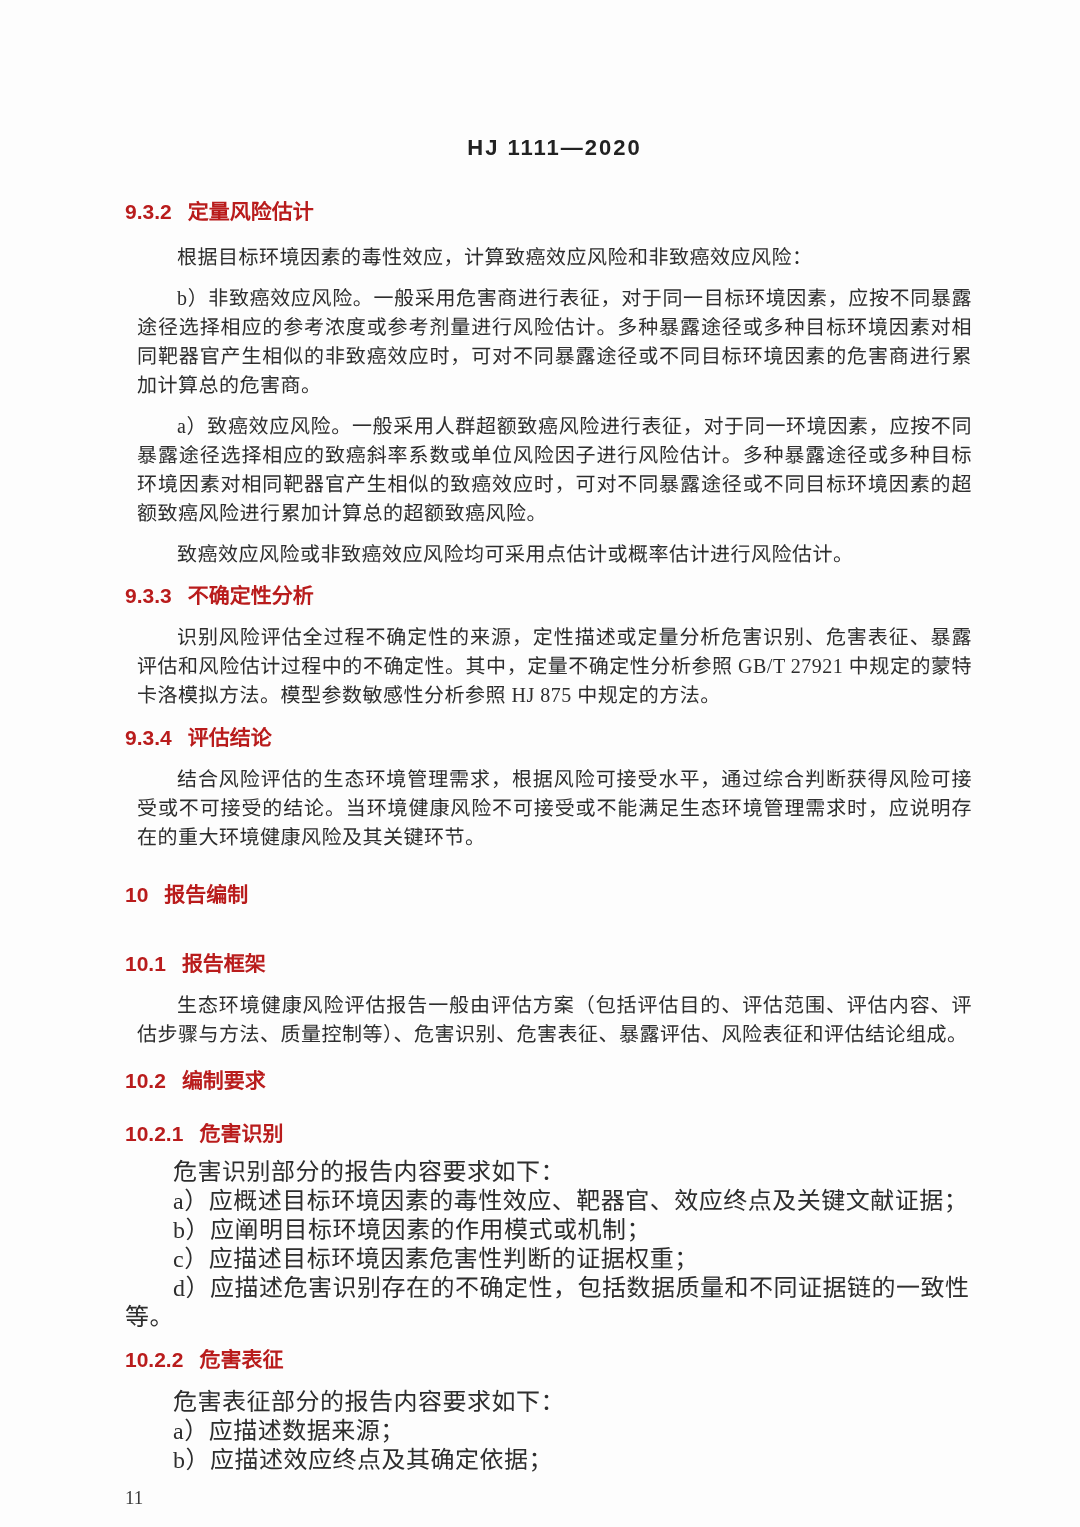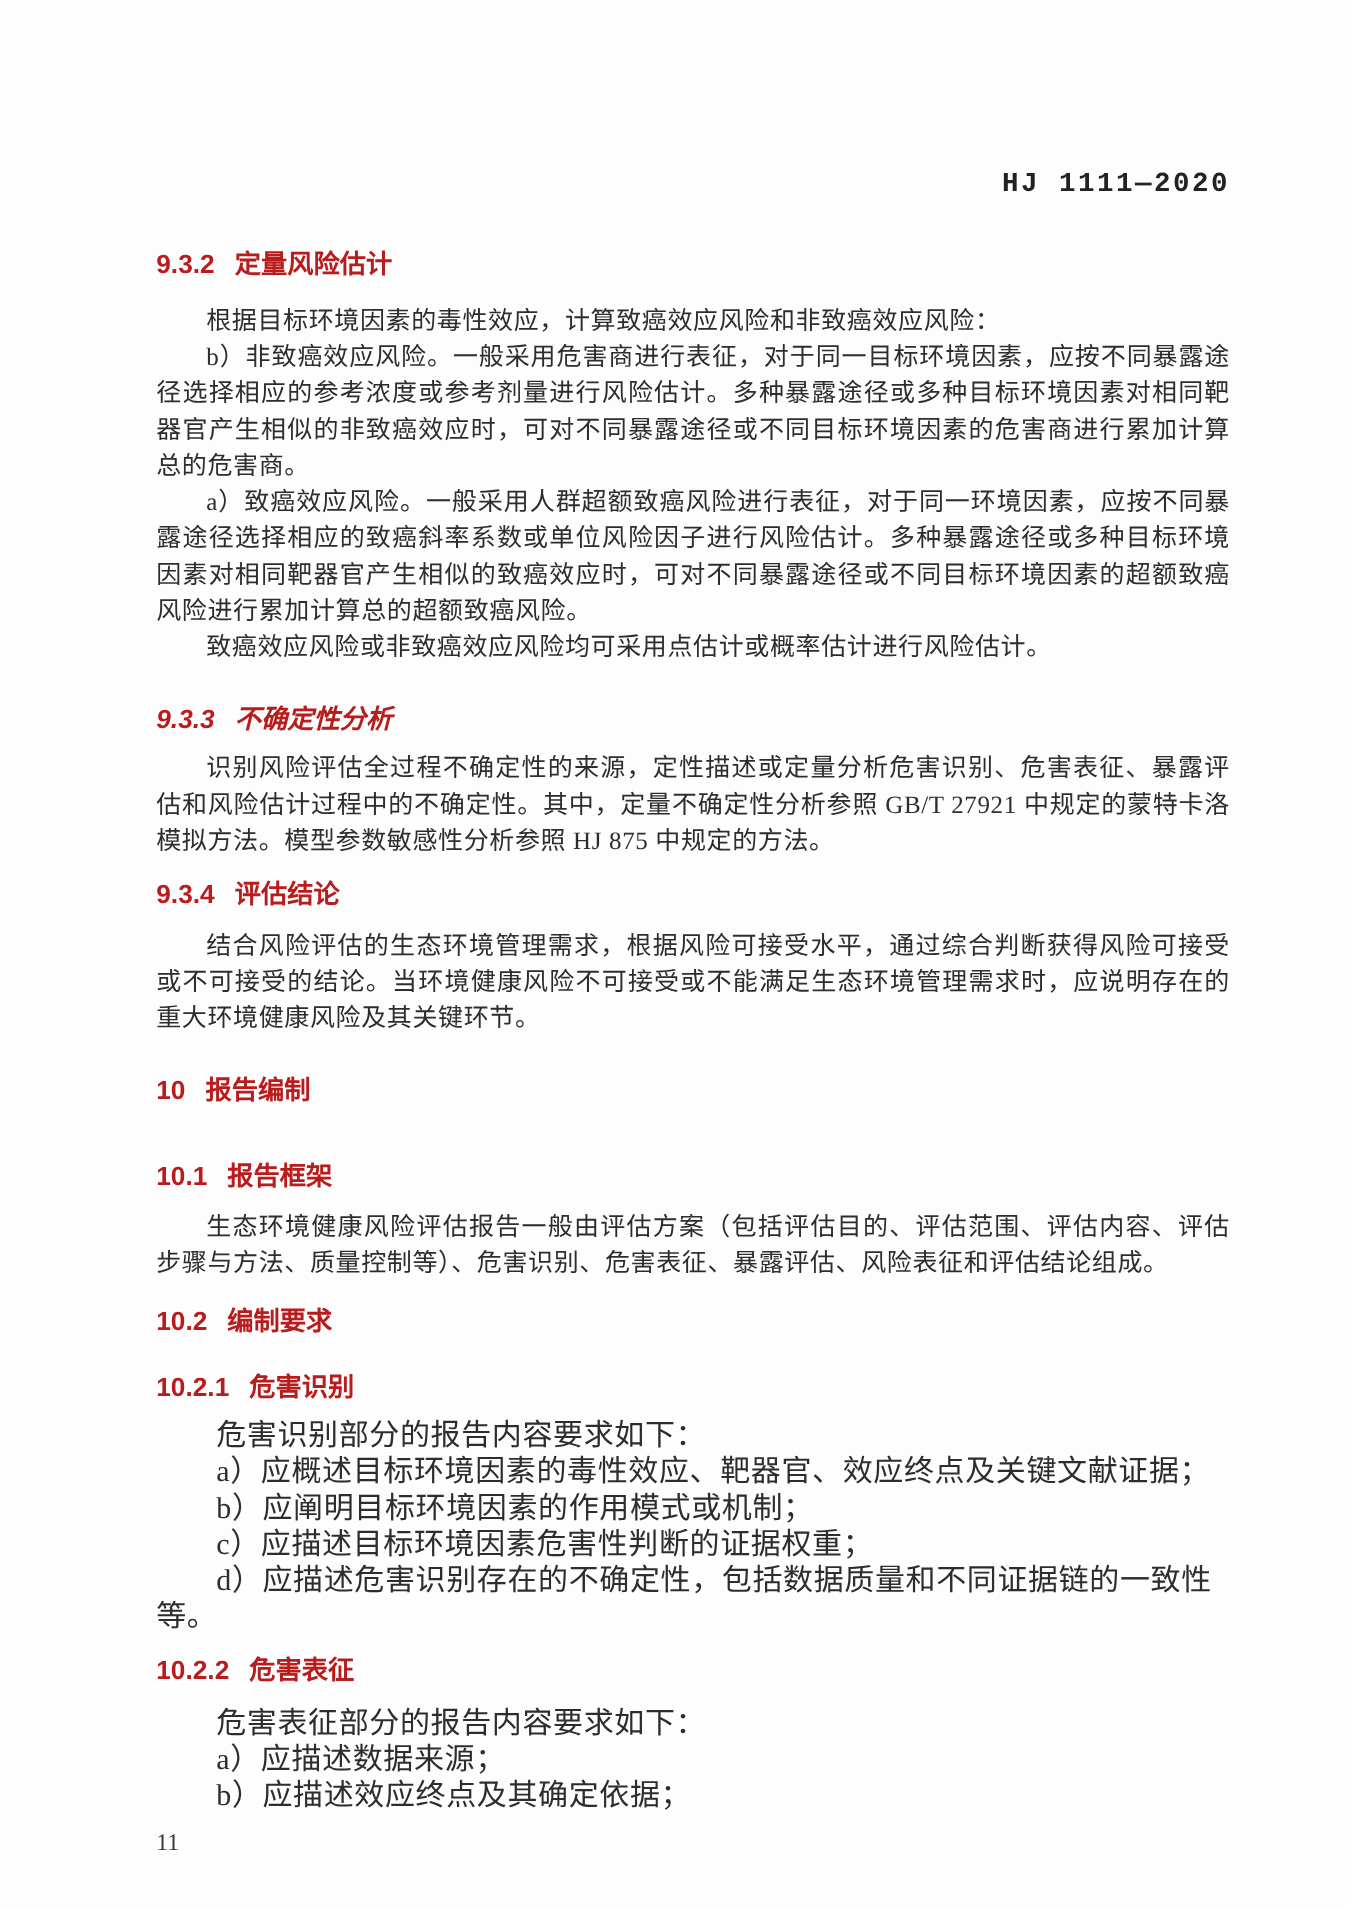--- a/index.html
+++ b/index.html
@@ -13,56 +13,56 @@
     height: 1527px;
     margin: 0 auto;
     background: #fdfdfd;
     box-sizing: border-box;
     padding: 135px 96px 0 125px;
     color: #2d2d2d;
     font-family: "Liberation Serif", "DejaVu Serif", serif;
     overflow: hidden;
   }
   .doc-header {
-    text-align: right;
-    font-family: Liberation Mono, monospace;
+    text-align: center;
+    font-family: Liberation Sans, sans-serif;
     font-weight: 600;
     font-size: 22px;
     letter-spacing: 2px;
     color: #222;
     line-height: 26px;
     margin-bottom: 36px;
   }
   .heading {
     font-family: "Liberation Sans", "DejaVu Sans", sans-serif;
     font-weight: 700;
     font-size: 21px;
     line-height: 30px;
     color: #b91c1c;
     margin: 0;
   }
   .heading .num { margin-right: 16px; }
   .para {
     font-size: 20px;
     line-height: 29px;
-    margin: 0;
+    margin: 12px;
     text-indent: 2em;
     text-align: justify;
     letter-spacing: 0.5px;
   }
   .item {
     font-size: 24px;
     line-height: 29px;
     margin: 0;
     text-indent: 2em;
     letter-spacing: 0.5px;
   }
   
   .h-932  { margin-bottom: 16px; }
-  .h-933  { margin-top: 28px; margin-bottom: 10px; font-style: italic; }
+  .h-933  { margin-top: 12px; margin-bottom: 10px; }
   .h-934  { margin-top: 13px; margin-bottom: 12px; }
   .h-10   { margin-top: 28px; margin-bottom: 39px; }
   .h-101  { margin-bottom: 11px; }
   .h-102  { margin-top: 17px; margin-bottom: 0; }
   .h-1021 { margin-top: 23px; margin-bottom: 9px; }
   .h-1022 { margin-top: 13px; margin-bottom: 13px; }
   .page-number {
     margin-top: 8px;
     text-align: left;
     font-size: 19px;

